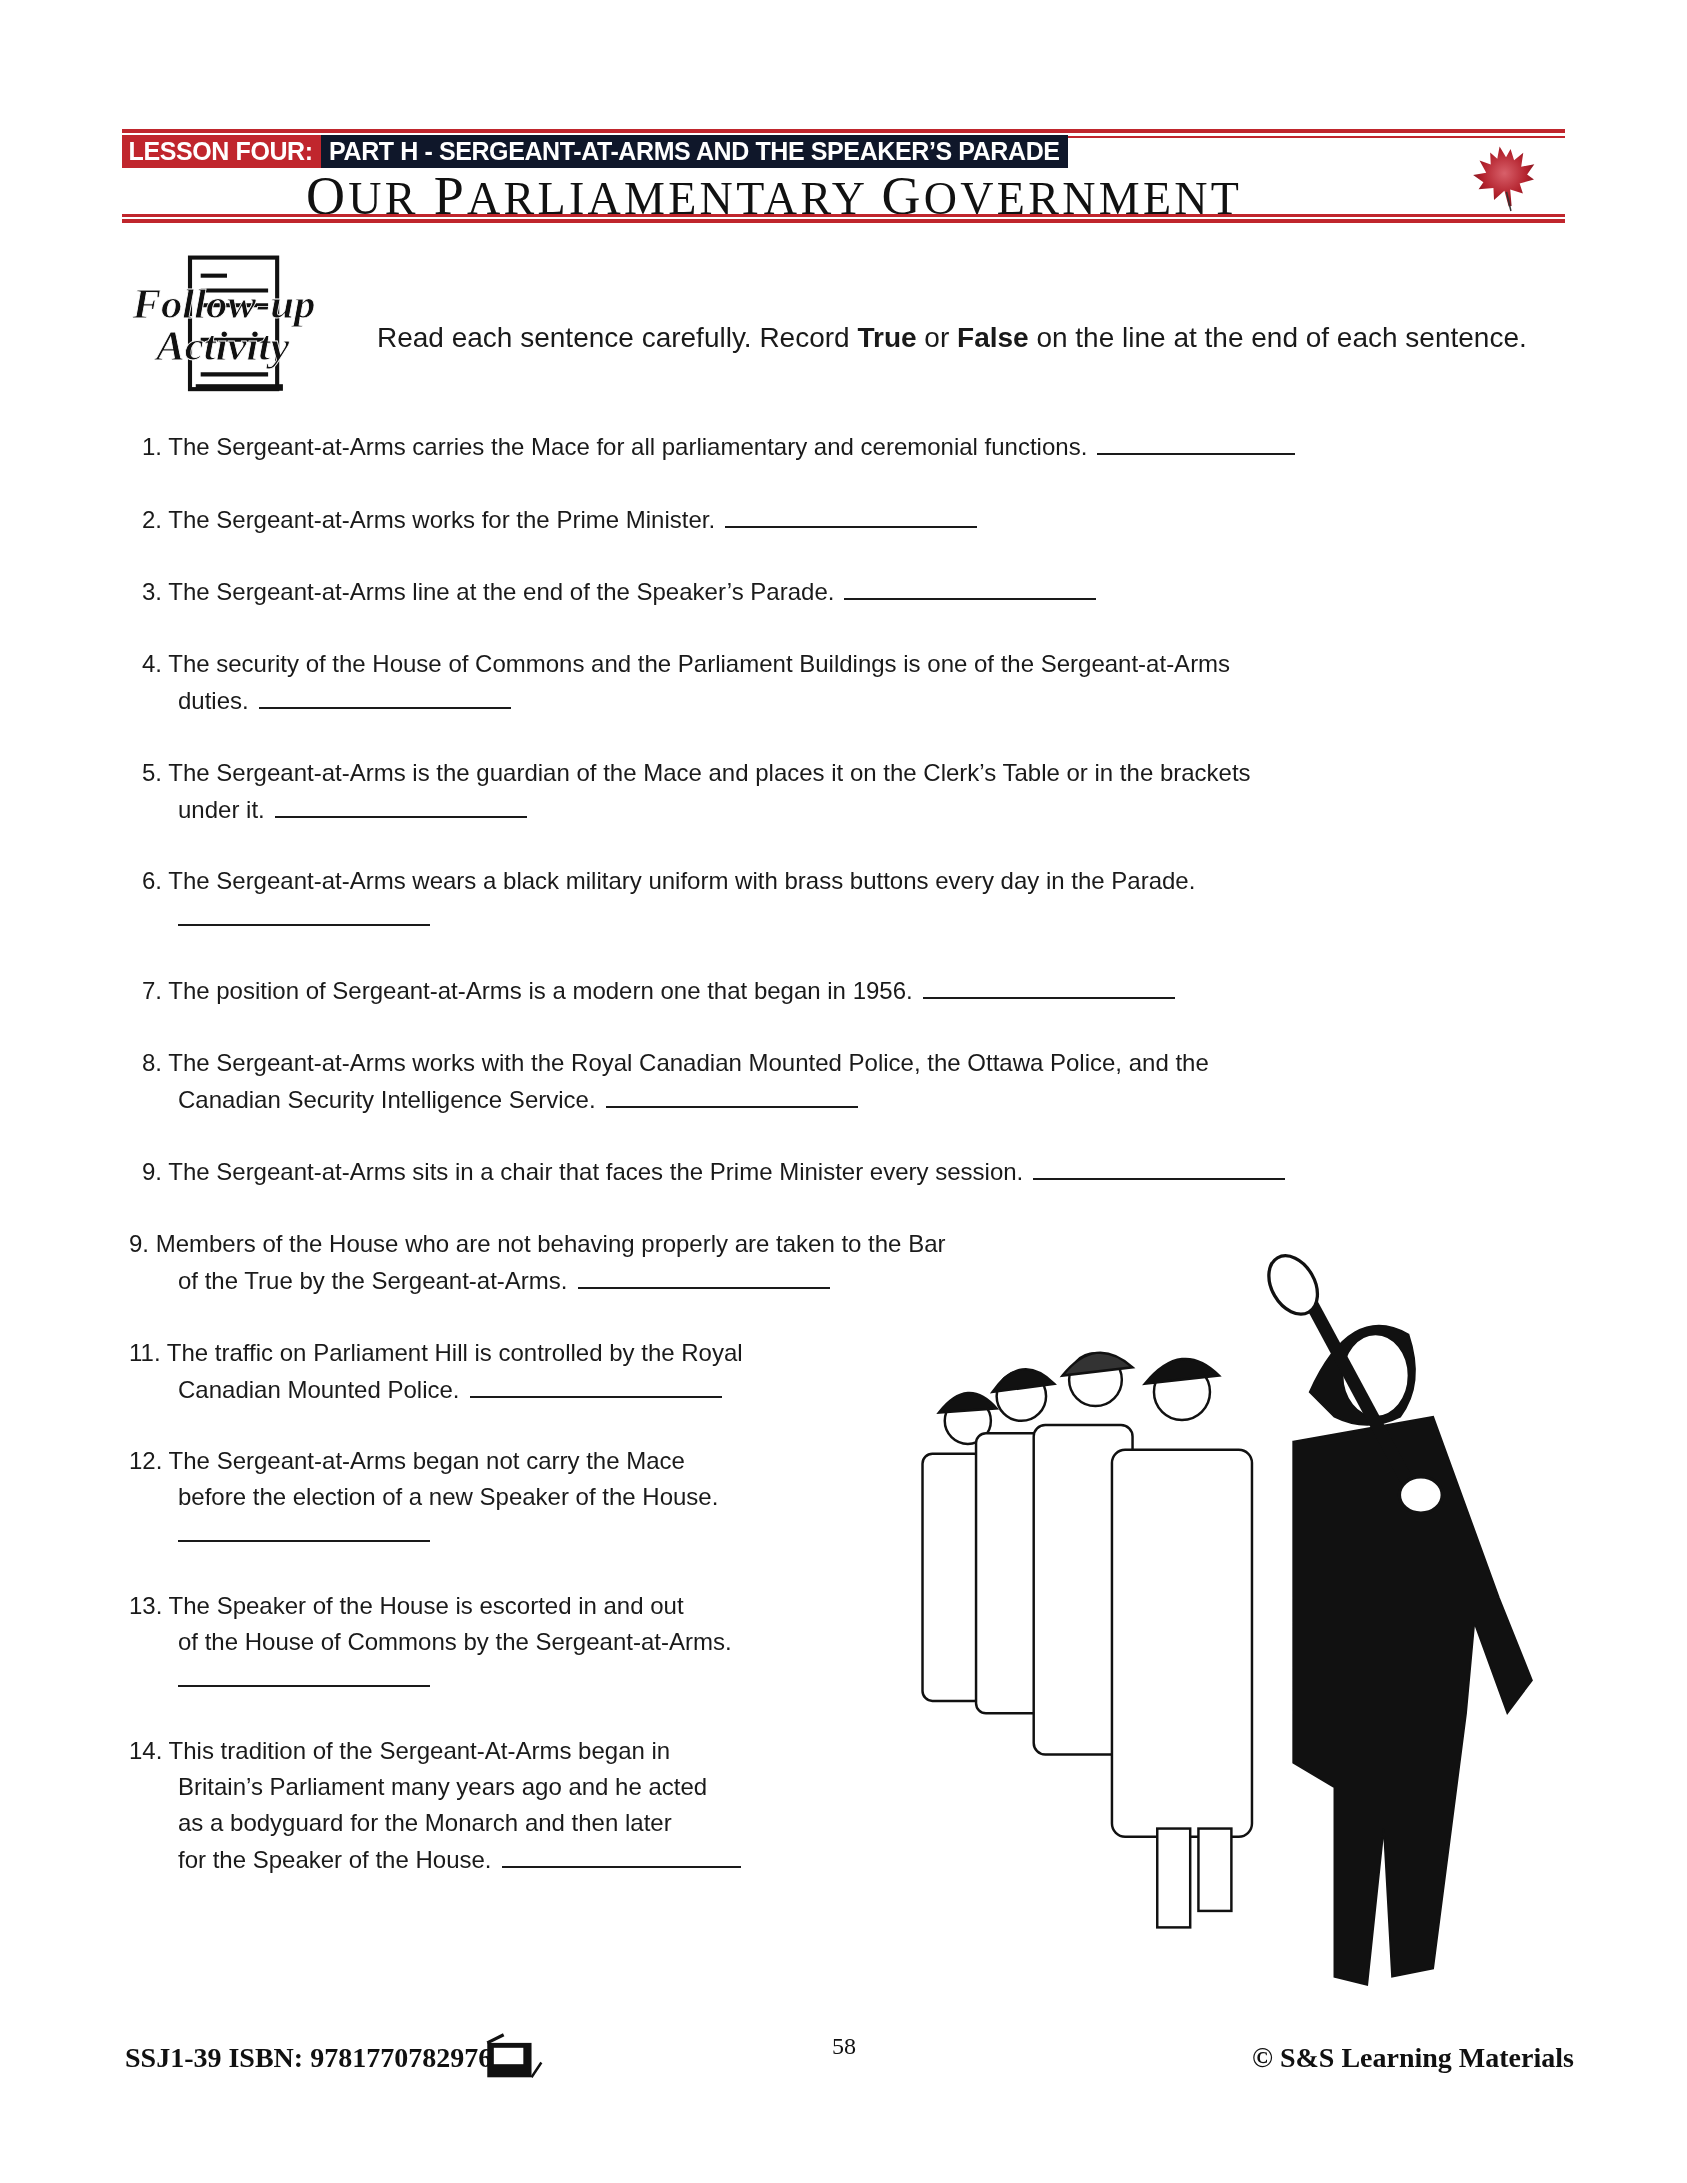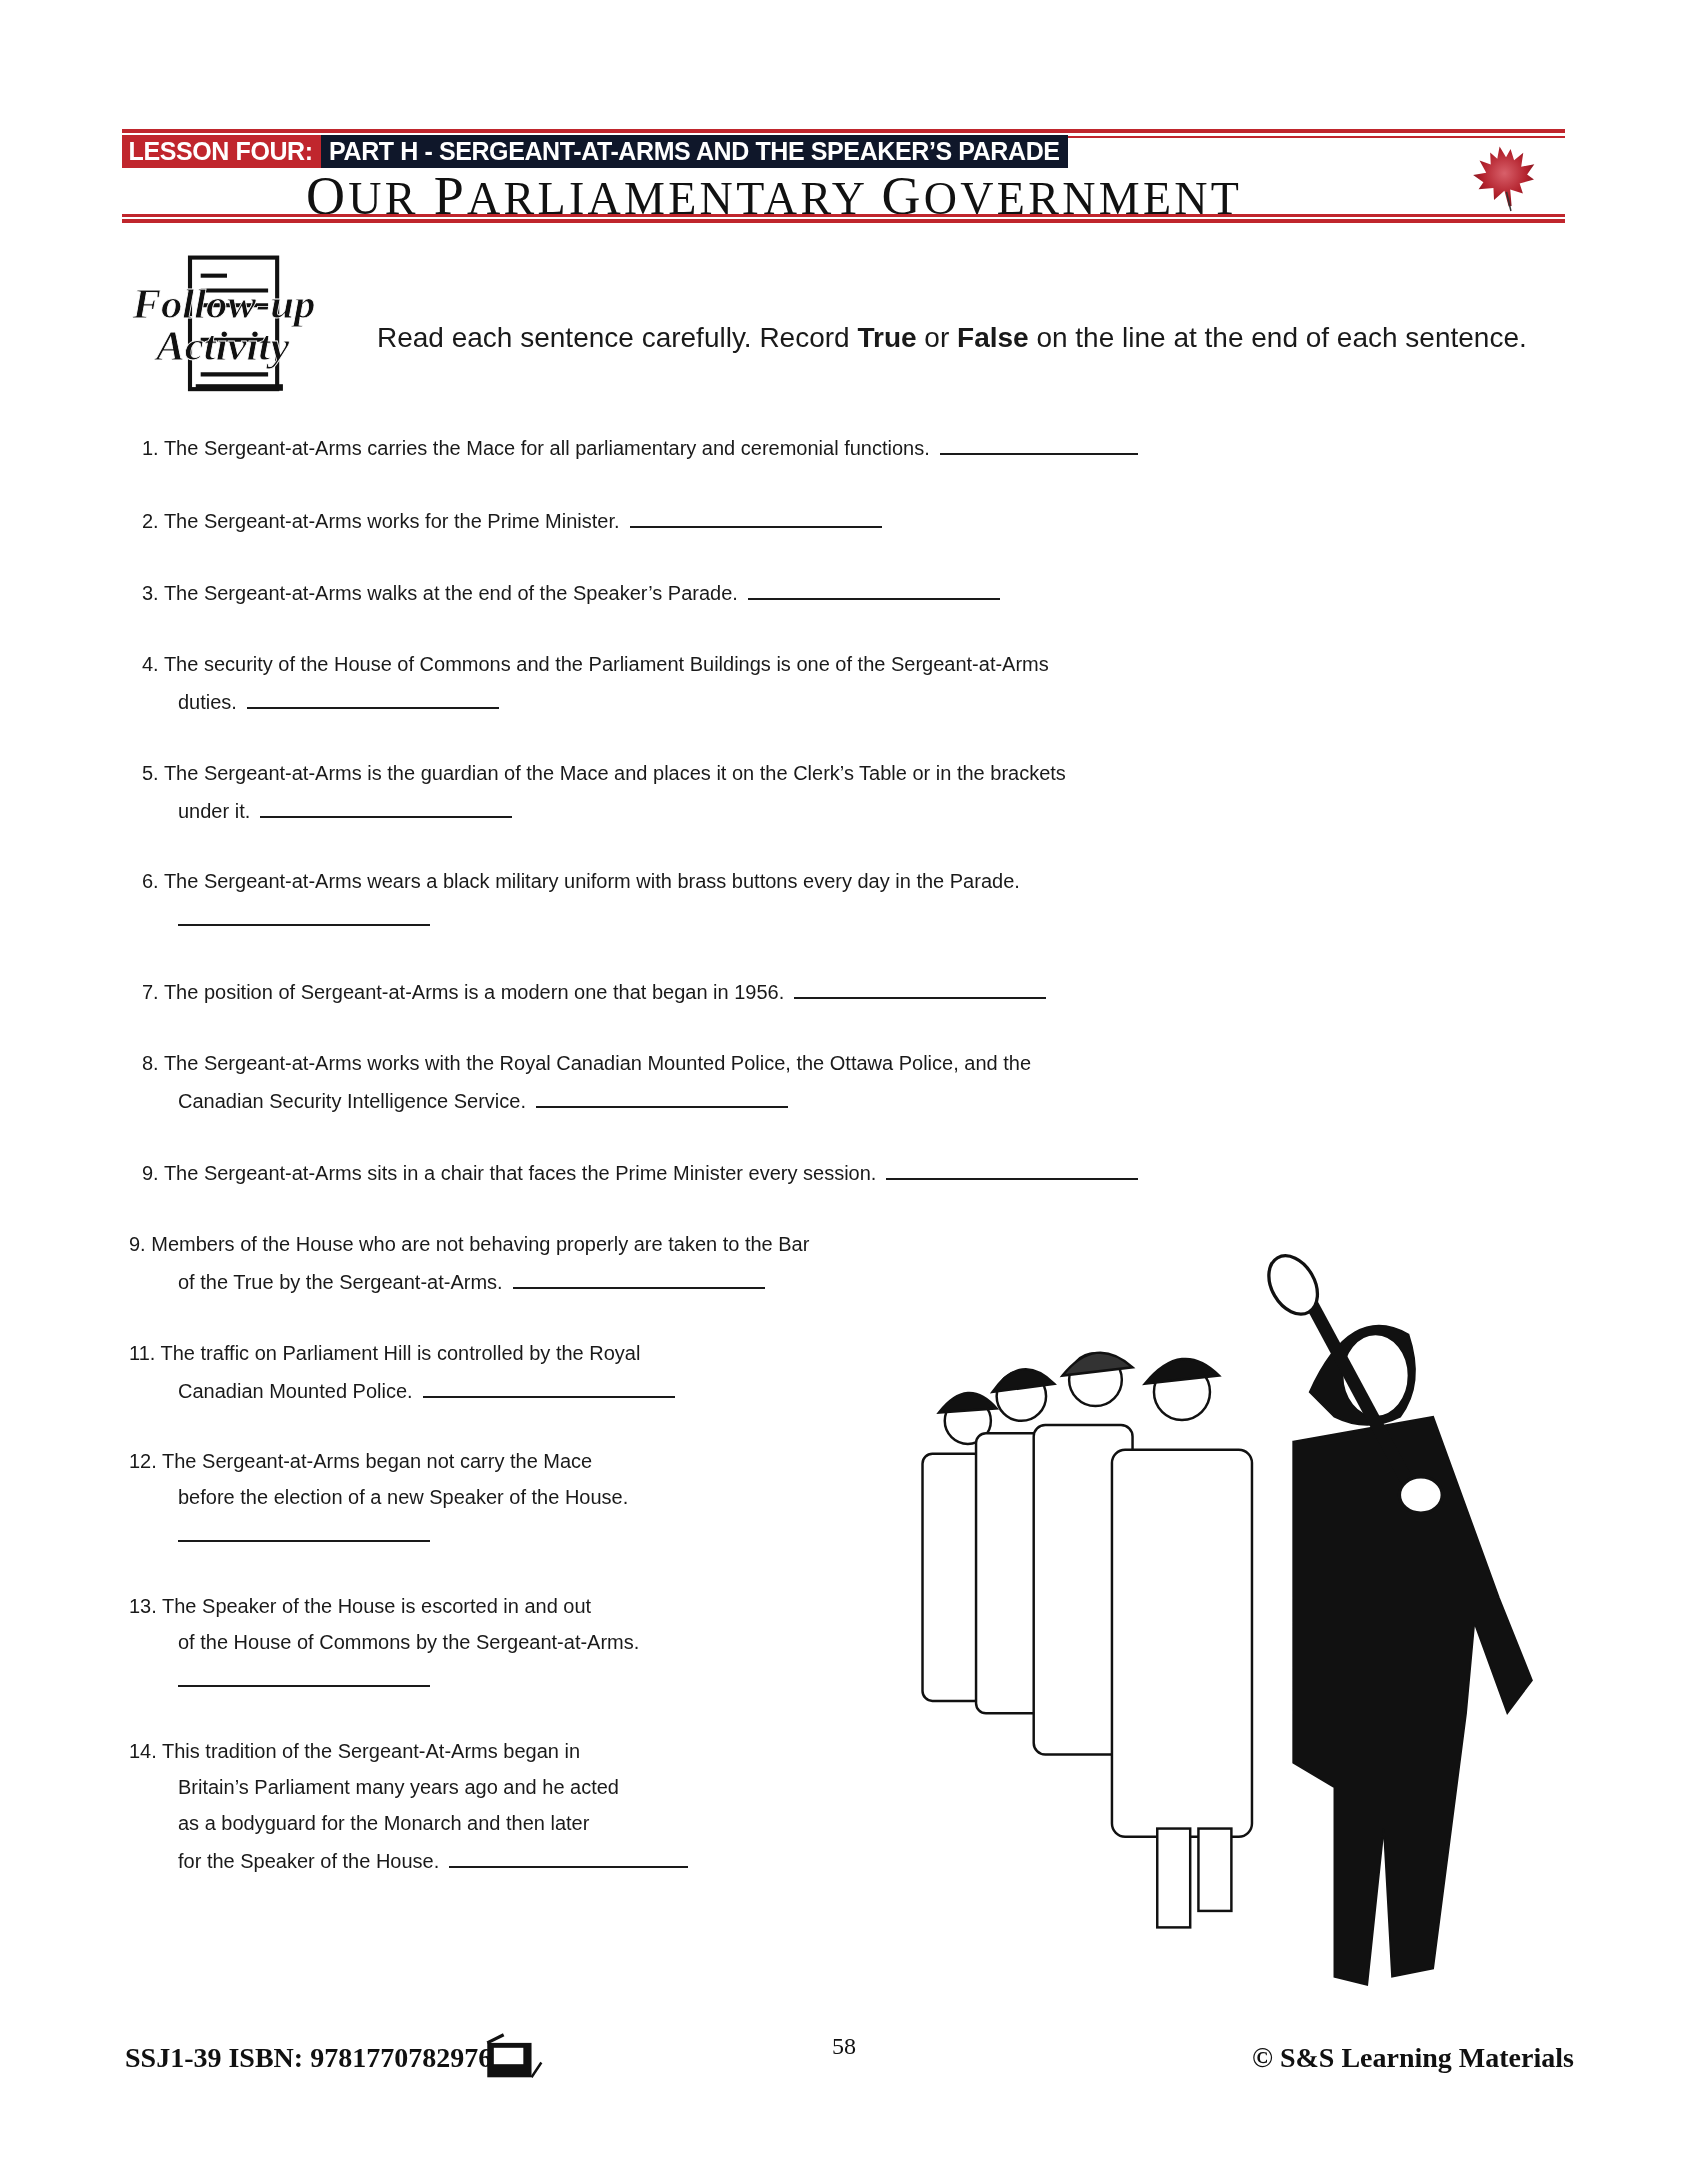--- a/index.html
+++ b/index.html
@@ -18,21 +18,21 @@
 
   .main-title { position: absolute; left: 306px; top: 165px; font-family: "Liberation Serif", serif; font-size: 46px; color: #111; letter-spacing: 3.3px; font-variant: small-caps; font-weight: normal; white-space: nowrap; }
   .main-title .cap { font-size: 54px; }
 
   .maple { position: absolute; left: 1468px; top: 140px; width: 74px; height: 74px; }
 
   .followup { position: absolute; left: 128px; top: 251px; width: 198px; height: 148px; }
   .instructions { position: absolute; left: 377px; top: 320px; font-size: 28px; line-height: 36px; width: 1153px; }
   .instructions b { font-weight: bold; }
 
-  .q { position: absolute; font-size: 20px; line-height: 36px; white-space: nowrap; }
+  .q { position: absolute; font-size: 24px; line-height: 36px; white-space: nowrap; }
   .blank { display: inline-block; border-bottom: 2.5px solid #1a1a1a; height: 25px; vertical-align: baseline; margin-left: 10px; }
 
   .illustration { position: absolute; left: 906px; top: 1252px; width: 659px; height: 766px; }
 
   .footer { position: absolute; top: 2042px; font-family: "Liberation Serif", serif; font-weight: bold; font-size: 28px; color: #111; }
   .footer-left { left: 125px; }
   .footer-page { left: 832px; font-weight: normal; font-size: 24px; top: 2033px; }
   .footer-right { left: 1252px; }
   .copier { position: absolute; left: 484px; top: 2033px; width: 59px; height: 46px; }
 </style>
@@ -92,21 +92,21 @@
 
 <div class="q" style="left:142px; top:428px;">
   <span>1.</span> <span>The Sergeant-at-Arms carries the Mace for all parliamentary and ceremonial functions.</span><span class="blank" style="width:198px;"></span>
 </div>
 
 <div class="q" style="left:142px; top:501px;">
   <span>2.</span> <span>The Sergeant-at-Arms works for the Prime Minister.</span><span class="blank" style="width:252px;"></span>
 </div>
 
 <div class="q" style="left:142px; top:573px;">
-  <span>3.</span> <span>The Sergeant-at-Arms walks at the end of the Speaker’s Parade.</span><span class="blank" style="width:252px;"></span>
+  <span>3.</span> <span>The Sergeant-at-Arms line at the end of the Speaker’s Parade.</span><span class="blank" style="width:252px;"></span>
 </div>
 
 <div class="q" style="left:142px; top:646px;">
   <div><span>4.</span> <span>The security of the House of Commons and the Parliament Buildings is one of the Sergeant-at-Arms</span></div>
   <div style="padding-left:36px;"><span>duties.</span><span class="blank" style="width:252px;"></span></div>
 </div>
 
 <div class="q" style="left:142px; top:755px;">
   <div><span>5.</span> <span>The Sergeant-at-Arms is the guardian of the Mace and places it on the Clerk’s Table or in the brackets</span></div>
   <div style="padding-left:36px;"><span>under it.</span><span class="blank" style="width:252px;"></span></div>

